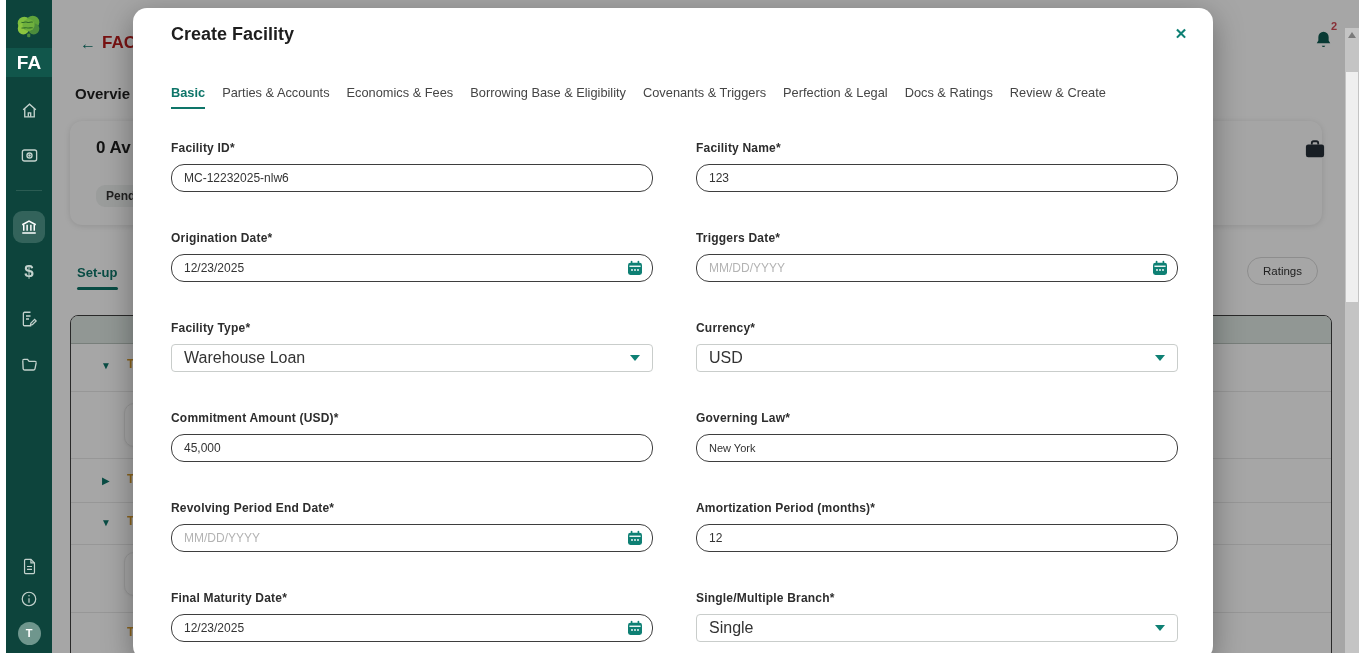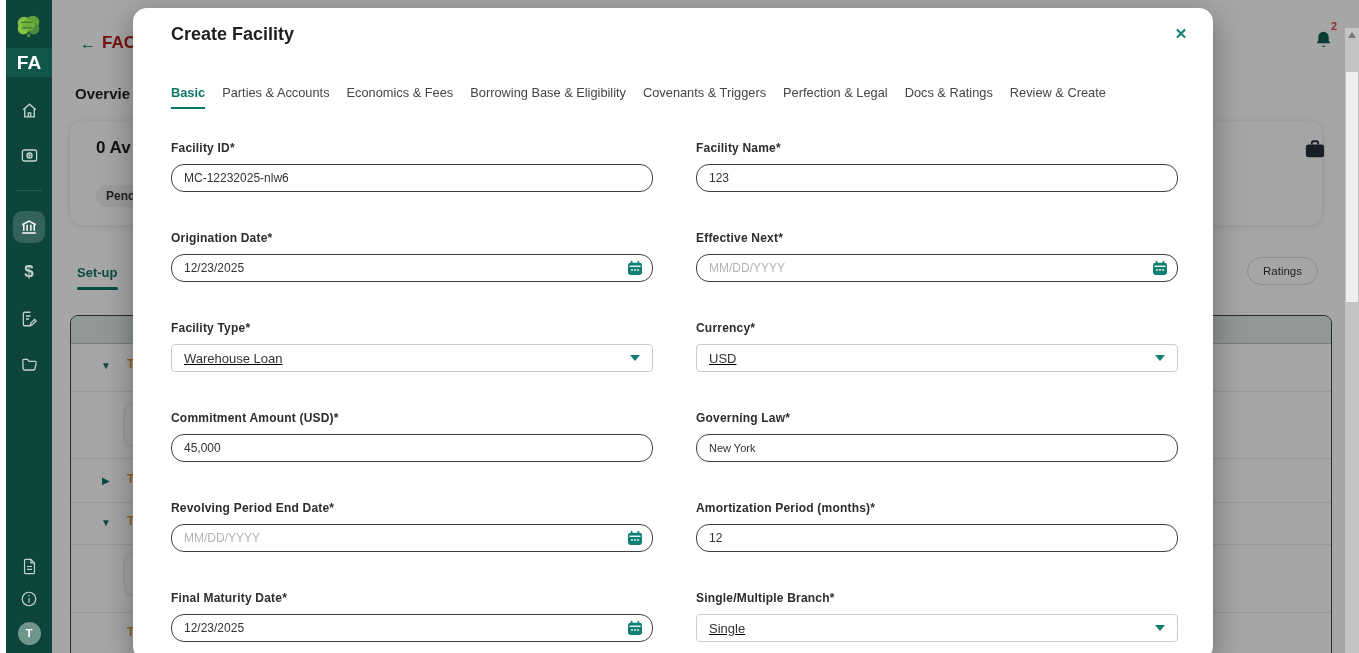--- a/index.html
+++ b/index.html
@@ -56,29 +56,29 @@
                  font-size:15px; font-weight:bold; display:flex; align-items:center; justify-content:center;
                  cursor:pointer; }
   .tabs { display:flex; gap:17px; margin:40px 0 0 38px; }
   .tab { font-size:12.8px; color:#454545; padding-bottom:7px; border-bottom:2.5px solid transparent;
          white-space:nowrap; cursor:pointer; }
   .tab.active { color:#0E7569; border-bottom-color:#0E7569; font-weight:bold; }
 
   .form-grid { display:grid; grid-template-columns:482px 482px; column-gap:43px; row-gap:27px;
                margin:32px 38px 0 38px; }
   .flabel { display:block; font-size:12px; font-weight:bold; color:#2d2d2d; margin-bottom:9px; letter-spacing:.2px; }
-  .ctrl { position:relative; height:40px;text-decoration:underline; }
+  .ctrl { position:relative; height:40px; }
   .tinput { width:100%; height:28px; border:1.4px solid #3e3e3e; border-radius:13px; padding:0 34px 0 12px;
             font-size:12px; color:#333; font-family:"Liberation Sans", sans-serif; background:#fff; outline:none; }
   .tinput.no-icon { padding-right:12px; }
   .tinput::placeholder { color:#b3b3b3; }
   .cal { position:absolute; right:10px; top:6px; width:16px; height:16px; cursor:pointer; }
   .sel { width:100%; height:28px; border:1px solid #c9cdcb; border-radius:4px; padding:0 12px;
          display:flex; align-items:center; justify-content:space-between; cursor:pointer; background:#fff; }
-  .sel-val { font-size:13px; color:#333; }
+  .sel-val { font-size:16px; color:#333; }
   .caret-down { width:0; height:0; border-left:5px solid transparent; border-right:5px solid transparent;
                 border-top:6px solid #0E8074; }
 
   .footer-divider { height:1px; background:#e3e3e3; margin:25px 0 0 0; }
   .modal-footer { display:flex; justify-content:space-between; padding:11px 40px 0 40px; }
   .btn { height:34px; border-radius:17px; background:#fff; font-size:12.5px; display:flex; align-items:center;
          justify-content:center; font-family:"Liberation Sans", sans-serif; }
   .btn-back { width:79px; border:1px solid #d6d6d6; color:#b5b5b5; }
   .btn-next { width:84px; border:1.4px solid #333; color:#1d4ed8; cursor:pointer; }
 
@@ -281,21 +281,21 @@
             <rect x="2.4" y="5.6" width="11.2" height="1.3" fill="#ffffff"></rect>
             <circle cx="5" cy="10" r="0.9" fill="#fff"></circle>
               <circle cx="8" cy="10" r="0.9" fill="#fff"></circle>
             <circle cx="11" cy="10" r="0.9" fill="#fff"></circle>
           </svg>
         </span>
       </div>
     </div>
 
     <div>
-      <label class="flabel">Effective Next*</label>
+      <label class="flabel">Triggers Date*</label>
       <div class="ctrl">
         <input class="tinput" value="" placeholder="MM/DD/YYYY" style="">
         <span class="cal">
           <svg width="16" height="16" viewBox="0 0 16 16">
             <rect x="1" y="2.8" width="14" height="12.2" rx="2.4" fill="#0E8074"></rect>
             <rect x="3.8" y="0.8" width="1.6" height="3.4" rx="0.8" fill="#0E8074"></rect>
             <rect x="10.6" y="0.8" width="1.6" height="3.4" rx="0.8" fill="#0E8074"></rect>
             <rect x="2.4" y="5.6" width="11.2" height="1.3" fill="#ffffff"></rect>
             <circle cx="5" cy="10" r="0.9" fill="#fff"></circle>
               <circle cx="8" cy="10" r="0.9" fill="#fff"></circle>

